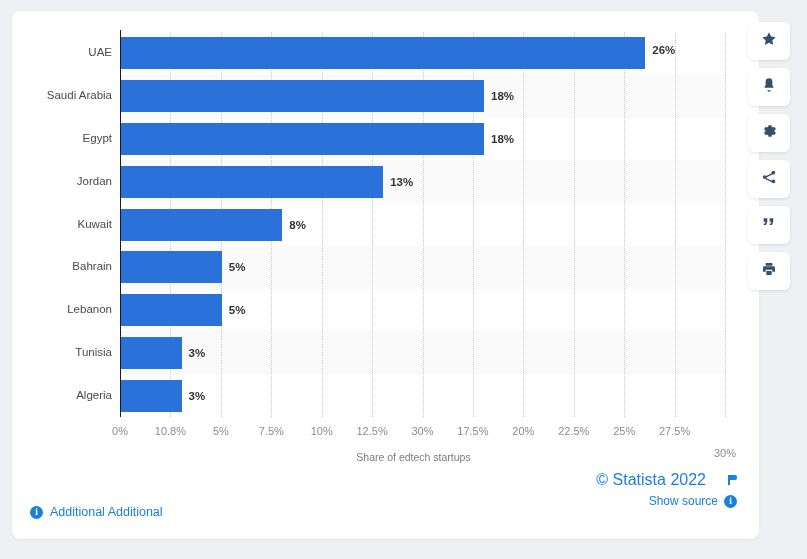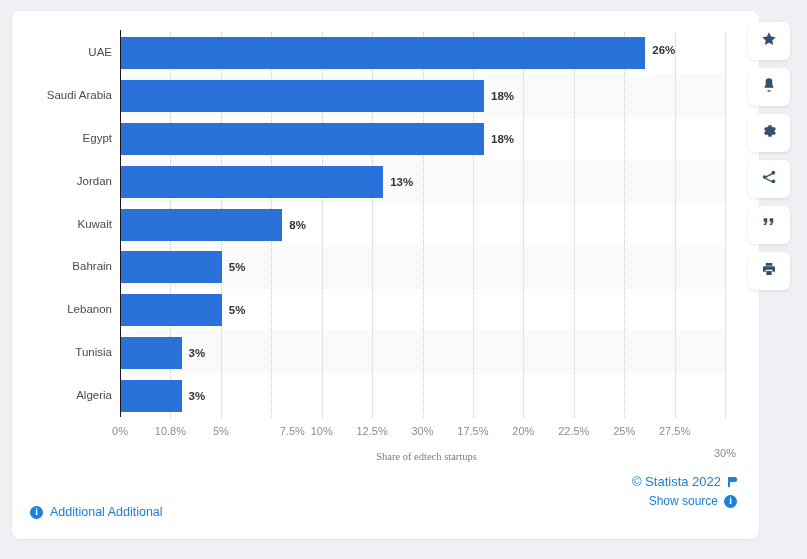--- a/index.html
+++ b/index.html
@@ -89,25 +89,24 @@
     position:absolute;
     top:414px;
     font-size:11px;
     color:#8c8c8c;
     transform:translateX(-50%);
     white-space:nowrap;
   }
   #xaxis-title{
     position:absolute;
     top:440px;
-    left:112px; width:605px;
+    left:99px; width:605px;
     text-align:center;
     font-size:10.5px;
     color:#7b7b7b;
-    font-family:Liberation Serif, serif;
   }
 
   
   #footer{
     position:absolute;
     left:0; right:0; bottom:0; height:58px;
   }
   #additional-info{
     position:absolute;
     left:18px; bottom:20px;
@@ -119,22 +118,22 @@
   .info-dot{
     width:13px;height:13px;border-radius:50%;
     background:#1a7fe0;color:#fff;
     font-size:9.5px;font-weight:bold;
     display:flex;align-items:center;justify-content:center;
     font-family:"Liberation Serif", serif;
   }
   #copyright{
     position:absolute;
     right:22px; bottom:50px;
-    display:flex;align-items:center;gap:7px;
-    font-size:13px;color:#1a7fe0;
+    display:flex;align-items:center;gap:22px;
+    font-size:16px;color:#1a7fe0;
   }
   #show-source{
     position:absolute;
     right:22px; bottom:31px;
     display:flex;align-items:center;gap:6px;
     font-size:12px;color:#1a7fe0;
     cursor:pointer;
   }
   .flag{
     width:9px;height:10px;position:relative;display:inline-block;
@@ -228,21 +227,21 @@
         <div class="cat-label" style="top: 207.5px;">Kuwait</div>
         <div class="cat-label" style="top: 250.278px;">Bahrain</div>
         <div class="cat-label" style="top: 293.056px;">Lebanon</div>
         <div class="cat-label" style="top: 335.833px;">Tunisia</div>
         <div class="cat-label" style="top: 378.611px;">Algeria</div>
       </div>
     <div id="tick-labels">
         <div class="tick-label" style="left: 108px;">0%</div>
         <div class="tick-label" style="left: 158.417px;">10.8%</div>
         <div class="tick-label" style="left: 208.833px;">5%</div>
-        <div class="tick-label" style="left: 259.25px; margin-left: 21px;">7.5%</div>
+        <div class="tick-label" style="left: 259.25px;">7.5%</div>
         <div class="tick-label" style="left: 309.667px;">10%</div>
         <div class="tick-label" style="left: 360.083px;">12.5%</div>
         <div class="tick-label" style="left: 410.5px;">30%</div>
         <div class="tick-label" style="left: 460.917px;">17.5%</div>
         <div class="tick-label" style="left: 511.333px;">20%</div>
         <div class="tick-label" style="left: 561.75px;">22.5%</div>
         <div class="tick-label" style="left: 612.167px;">25%</div>
         <div class="tick-label" style="left: 662.583px;">27.5%</div>
         <div class="tick-label" style="left: 713px; margin-top: 22px;">30%</div>
       </div>

